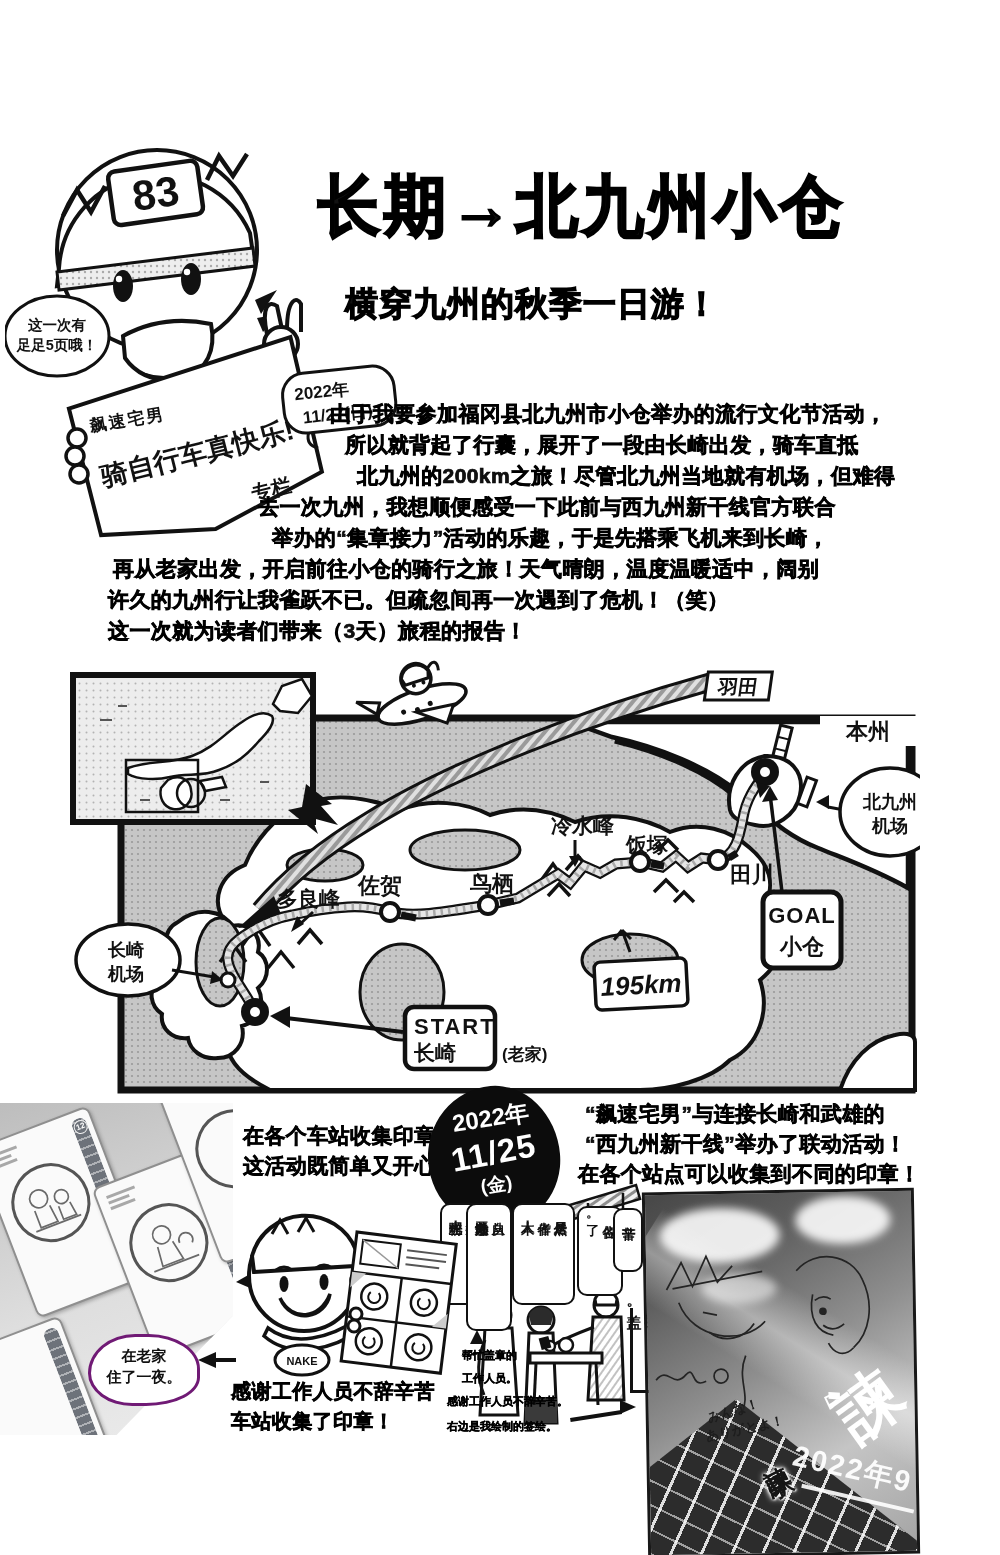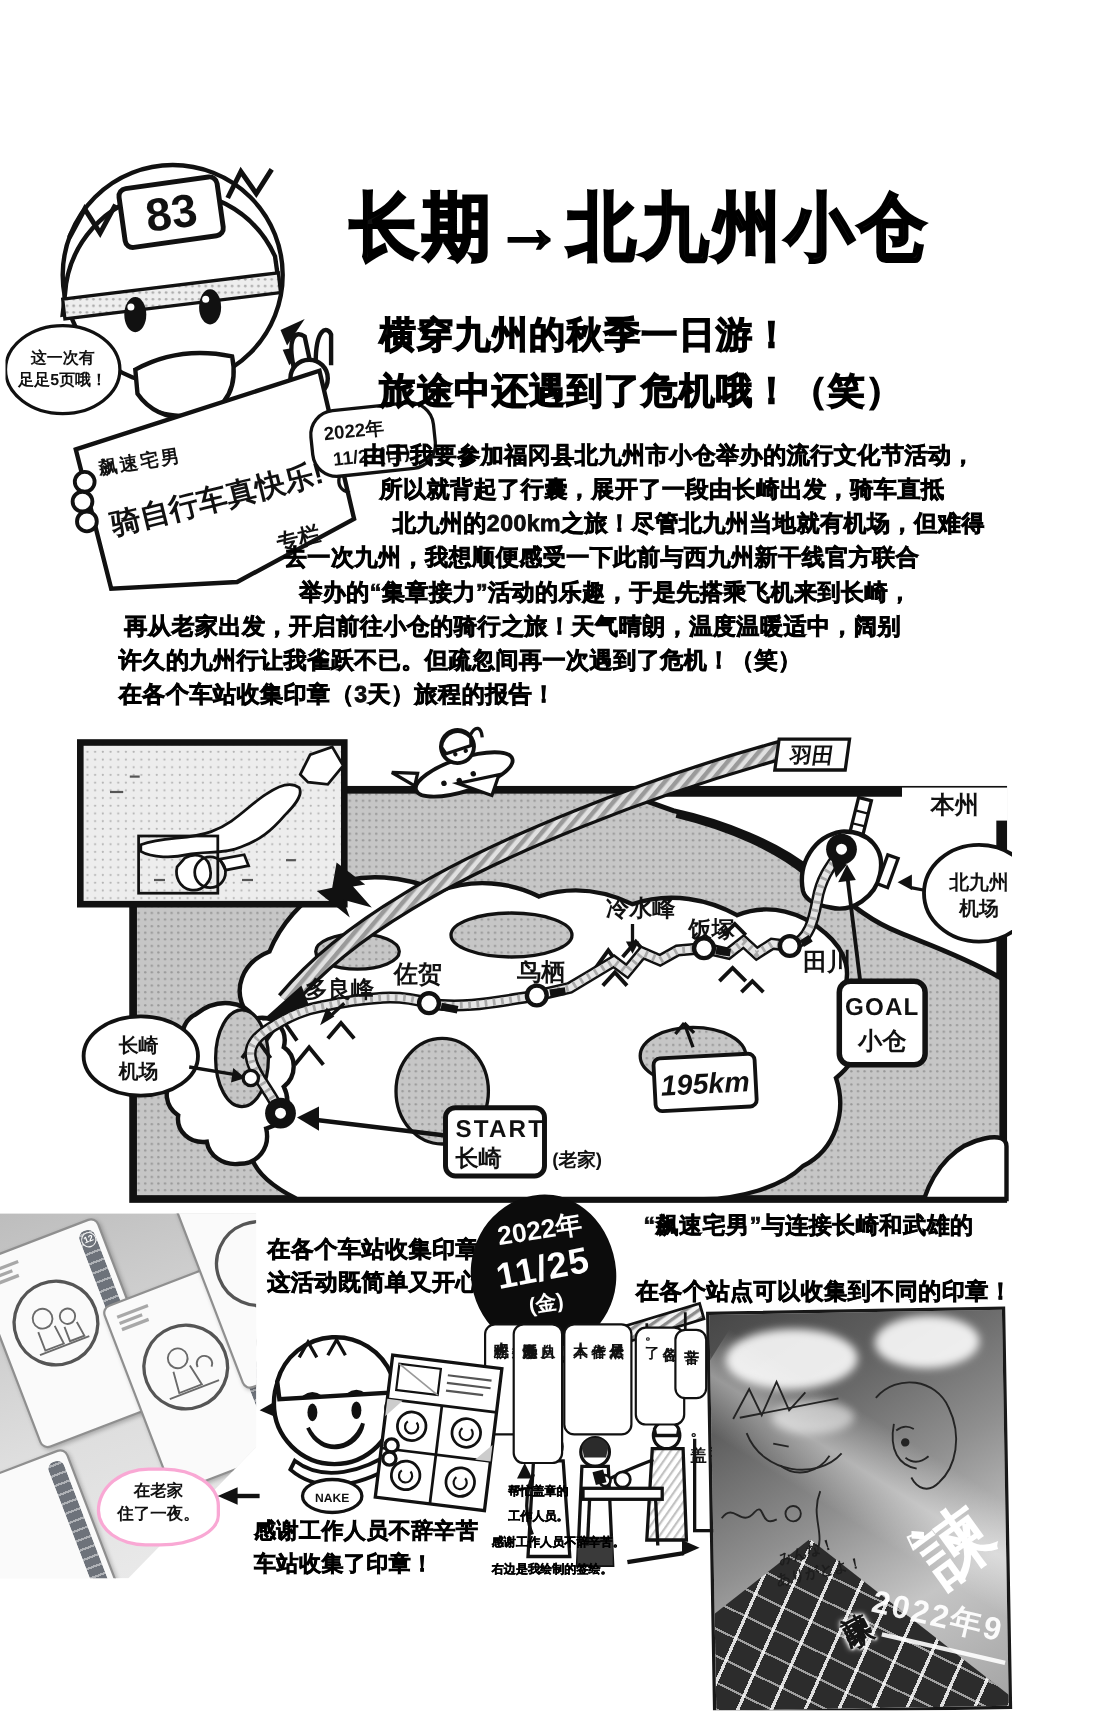--- a/index.html
+++ b/index.html
@@ -10,21 +10,21 @@
   .title{font-size:62px;font-weight:900;letter-spacing:4px;-webkit-text-stroke:2.4px #000;transform:scaleY(1.07);transform-origin:left top;}
   .sub{font-size:33px;font-weight:900;letter-spacing:1px;-webkit-text-stroke:1.3px #000;}
   .intro{font-size:21px;font-weight:800;letter-spacing:.4px;-webkit-text-stroke:.7px #000;}
   .cap{font-size:21px;font-weight:800;letter-spacing:.4px;-webkit-text-stroke:.6px #000;}
   .cap-sm{font-size:11px;font-weight:800;-webkit-text-stroke:.4px #000;}
   .datebadge{width:132px;height:142px;background:#0c0c0c;border-radius:52% 48% 50% 50%/50% 52% 48% 50%;
              transform:rotate(-5deg);color:#fff;text-align:center;font-weight:700;}
   .datebadge .y{display:block;font-size:24px;margin-top:16px;transform:rotate(-4deg);}
   .datebadge .d{display:block;font-size:33px;font-weight:800;transform:rotate(-6deg);letter-spacing:1px;}
   .datebadge .w{display:block;font-size:19px;transform:rotate(-4deg);}
-  .homebubble{width:106px;height:58px;background:#fff;border:3px solid #f9a8d4;
+  .homebubble{width:106px;height:58px;background:#fff;border:3px solid #701a75;
               border-radius:48% 52% 55% 45%/62% 55% 45% 52%;text-align:center;
               font-size:15px;font-weight:700;padding-top:8px;line-height:1.4;}
   .homebubble span{display:block;}
   .arrL{width:0;height:0;border-top:8px solid transparent;border-bottom:8px solid transparent;border-right:18px solid #111;}
   .tail{background:#111;height:3.5px;}
   .arrR{width:0;height:0;border-top:7px solid transparent;border-bottom:7px solid transparent;border-left:16px solid #111;}
   .vb{background:#fff;border:2.5px solid #111;border-radius:10px;writing-mode:vertical-rl;text-orientation:upright;
       font-size:13.5px;font-weight:700;padding:6px 4px;line-height:1.1;}
   .vb span{display:block;margin:0 1.5px;}
   .vb.plain{border:none;background:transparent;font-size:15px;font-weight:800;}
@@ -124,30 +124,29 @@
     <g transform="rotate(-6 330,260)">
       <rect x="278" y="232" width="112" height="60" rx="22" fill="#fff" stroke="#111" stroke-width="3"></rect>
       <text x="290" y="258" font-size="17" font-weight="700" fill="#111">2022年</text>
       <text x="296" y="282" font-size="17" font-weight="700" fill="#111">11/27(日)</text>
       <path d="M 300,292 Q 296,304 308,308" fill="none" stroke="#111" stroke-width="3"></path>
     </g>
   </svg>
 
   <div class="abs title nowrap" style="left:318px;top:162px;">长期→北九州小仓</div>
   <div class="abs sub nowrap" style="left:345px;top:282px;">横穿九州的秋季一日游！</div>
-  <div class="abs sub nowrap" style="left:345px;top:333px;">旅途中还遇到了危机哦！（笑）</div>
 
   <div class="abs intro nowrap" style="left:330px;top:400px;">由于我要参加福冈县北九州市小仓举办的流行文化节活动，</div>
   <div class="abs intro nowrap" style="left:345px;top:431px;text-align:right;">所以就背起了行囊，展开了一段由长崎出发，骑车直抵</div>
   <div class="abs intro nowrap" style="left:357px;top:462px;">北九州的200km之旅！尽管北九州当地就有机场，但难得</div>
   <div class="abs intro nowrap" style="left:272px;top:524px;">举办的“集章接力”活动的乐趣，于是先搭乘飞机来到长崎，</div>
   <div class="abs intro nowrap" style="left:258px;top:493px;">去一次九州，我想顺便感受一下此前与西九州新干线官方联合</div>
   <div class="abs intro nowrap" style="left:113px;top:555px;">再从老家出发，开启前往小仓的骑行之旅！天气晴朗，温度温暖适中，阔别</div>
   <div class="abs intro nowrap" style="left:108px;top:586px;">许久的九州行让我雀跃不已。但疏忽间再一次遇到了危机！（笑）</div>
-  <div class="abs intro nowrap" style="left:108px;top:617px;">在各个车站收集印章（3天）旅程的报告！</div>
+  <div class="abs intro nowrap" style="left:108px;top:617px;">这一次就为读者们带来（3天）旅程的报告！</div>
 
   <svg class="abs" style="left:70px;top:660px;" width="850" height="440" viewBox="0 0 850 440">
     <defs>
       <pattern id="m-sea" width="6" height="6" patternUnits="userSpaceOnUse">
         <rect width="6" height="6" fill="#c6c6c6"></rect>
           <circle cx="2" cy="2" r="1.1" fill="#999"></circle>
       </pattern>
       <pattern id="m-dotsL" width="7" height="7" patternUnits="userSpaceOnUse">
         <rect width="7" height="7" fill="#ededed"></rect>
           <circle cx="2.5" cy="2.5" r="1" fill="#b3b3b3"></circle>
@@ -378,20 +377,21 @@
   <div class="abs cap nowrap" style="left:243px;top:1122px;">在各个车站收集印章，</div>
   <div class="abs cap nowrap" style="left:243px;top:1152px;">这活动既简单又开心！</div>
 
   <div class="abs datebadge" style="left:428px;top:1086px;">
     <span class="y">2022年</span>
     <span class="d">11/25</span>
     <span class="w">(金)</span>
   </div>
 
   <div class="abs cap nowrap" style="left:585px;top:1100px;">“飙速宅男”与连接长崎和武雄的</div>
+  <div class="abs cap nowrap" style="left:585px;top:1130px;">“西九州新干线”举办了联动活动！</div>
   <div class="abs cap nowrap" style="left:578px;top:1160px;">在各个站点可以收集到不同的印章！</div>
 
   <svg class="abs" style="left:438px;top:1165px;" width="205" height="300" viewBox="0 0 205 300">
     <defs>
       <pattern id="s-hatch" width="7" height="7" patternTransform="rotate(55)" patternUnits="userSpaceOnUse">
         <rect width="7" height="7" fill="#f2f2f2"></rect>
           <rect width="3" height="7" fill="#8d8d8d"></rect>
       </pattern>
       <pattern id="s-hatchL" width="6" height="6" patternTransform="rotate(35)" patternUnits="userSpaceOnUse">
         <rect width="6" height="6" fill="#fff"></rect>

